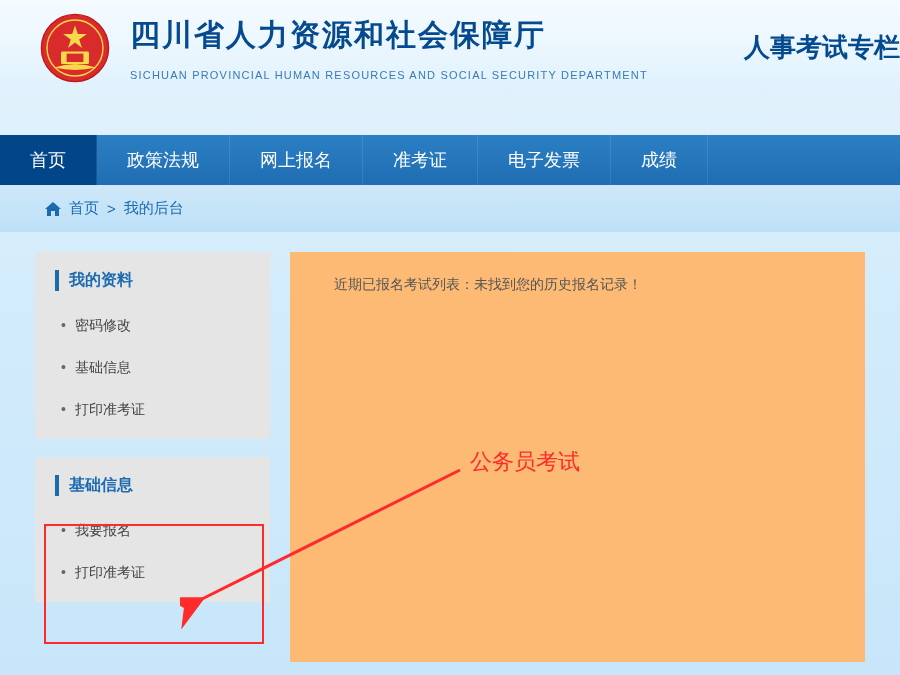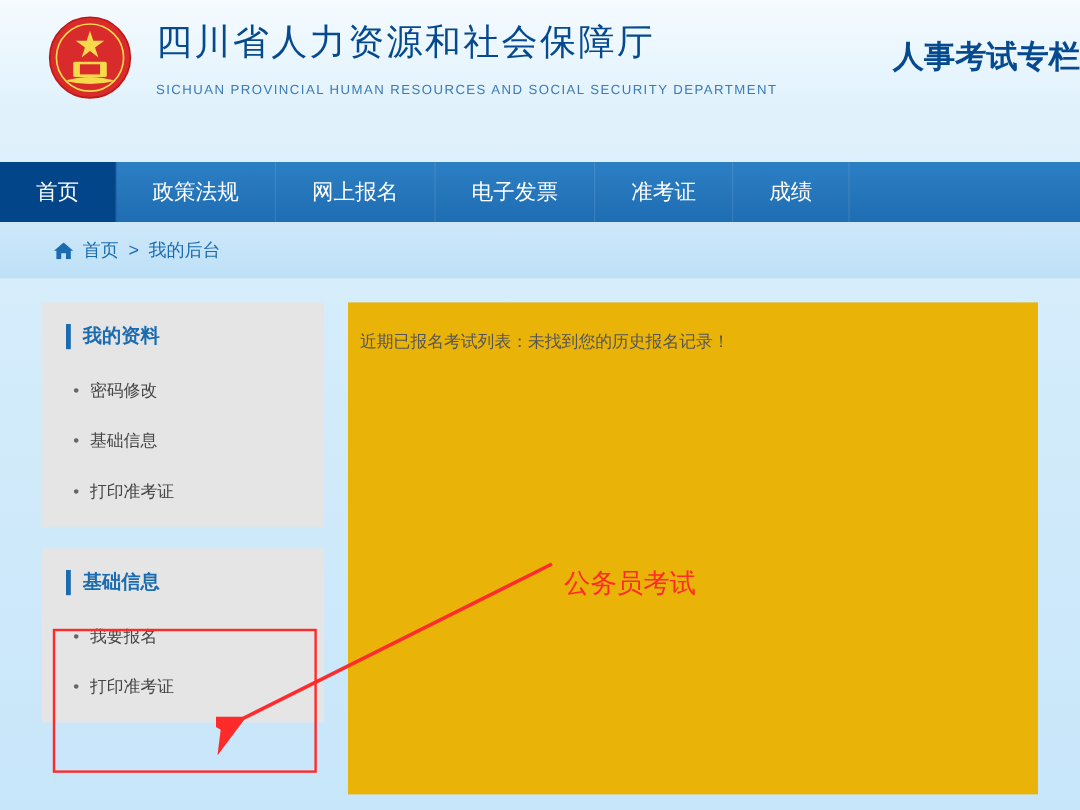--- a/index.html
+++ b/index.html
@@ -21,21 +21,21 @@
     }
     .emblem {
       width: 70px;
       height: 70px;
       margin-right: 20px;
       flex-shrink: 0;
     }
     .header-text { flex: 1; }
     .site-title-cn {
       font-size: 30px;
-      font-weight: normal;
+      font-weight: bold;
       color: #054a8f;
       letter-spacing: 2px;
     }
     .site-title-en {
       font-size: 11px;
       color: #3a7ab8;
       letter-spacing: 1.2px;
       margin-top: 13px;
     }
     .side-label {
@@ -108,39 +108,39 @@
       cursor: pointer;
     }
     .side-list li::before {
       content: "•";
       position: absolute;
       left: 6px;
       color: #666;
     }
     .main {
       flex: 1;
-      background: #eab308;
-      padding: 24px 10px;
+      background: #fdba74;
+      padding: 24px 44px;
       min-height: 410px;
       font-size: 14px;
       color: #555;
     }
     .highlight-box {
       position: absolute;
       border: 2px solid #ff2a2a;
       left: 44px;
       top: 524px;
       width: 220px;
       height: 120px;
       pointer-events: none;
     }
     .annotation {
       position: absolute;
       left: 470px;
-      top: 469px;
+      top: 445px;
       color: #ff2a2a;
       font-size: 22px;
       line-height: 1.5;
       pointer-events: none;
     }
     .arrow-svg {
       position: absolute;
       left: 180px;
       top: 460px;
       pointer-events: none;
@@ -162,22 +162,22 @@
     <div class="site-title-cn">四川省人力资源和社会保障厅</div>
     <div class="site-title-en">SICHUAN PROVINCIAL HUMAN RESOURCES AND SOCIAL SECURITY DEPARTMENT</div>
   </div>
   <div class="side-label">人事考试专栏</div>
 </div>
 
 <div class="nav">
   <div class="nav-item active">首页</div>
   <div class="nav-item">政策法规</div>
   <div class="nav-item">网上报名</div>
+  <div class="nav-item">准考证</div>
   <div class="nav-item">电子发票</div>
-  <div class="nav-item">准考证</div>
   <div class="nav-item">成绩</div>
 </div>
 
 <div class="breadcrumb-bar">
   <span class="home-icon">
     <svg width="16" height="14" viewBox="0 0 16 14">
         <path d="M8 0 L0 7 L2 7 L2 14 L6 14 L6 9 L10 9 L10 14 L14 14 L14 7 L16 7 Z" fill="#1a6bb0"></path>
       </svg>
   </span>
   <span>首页</span>

